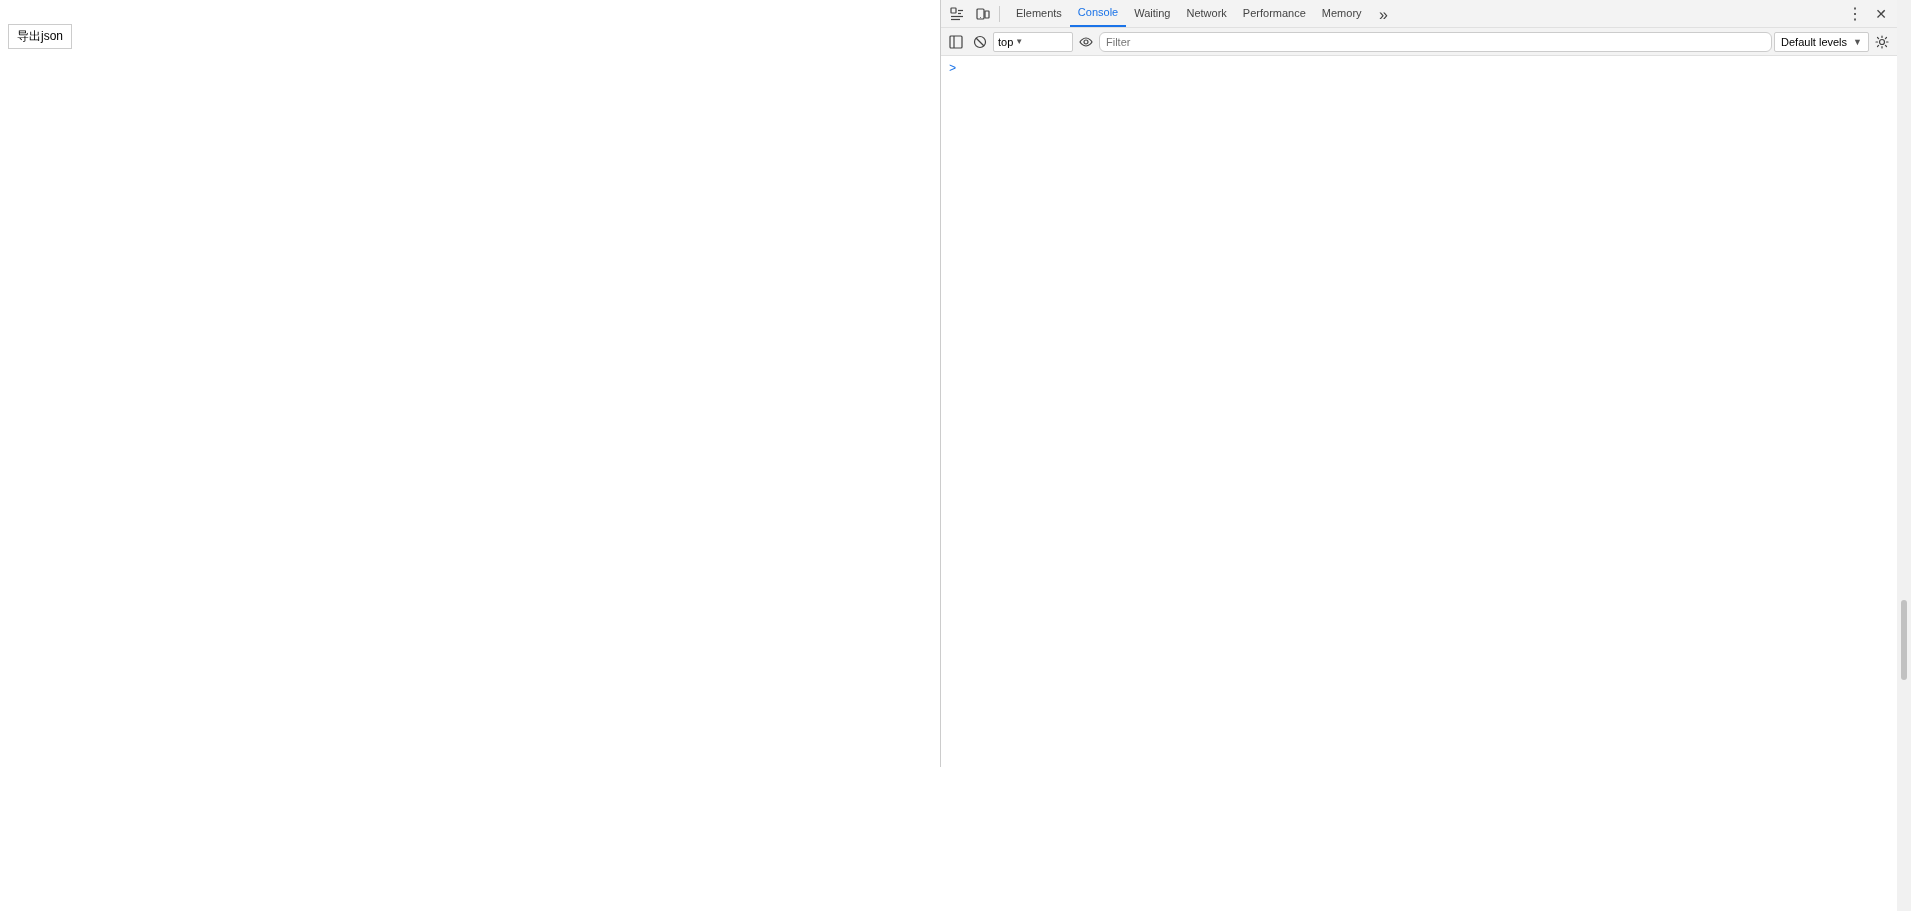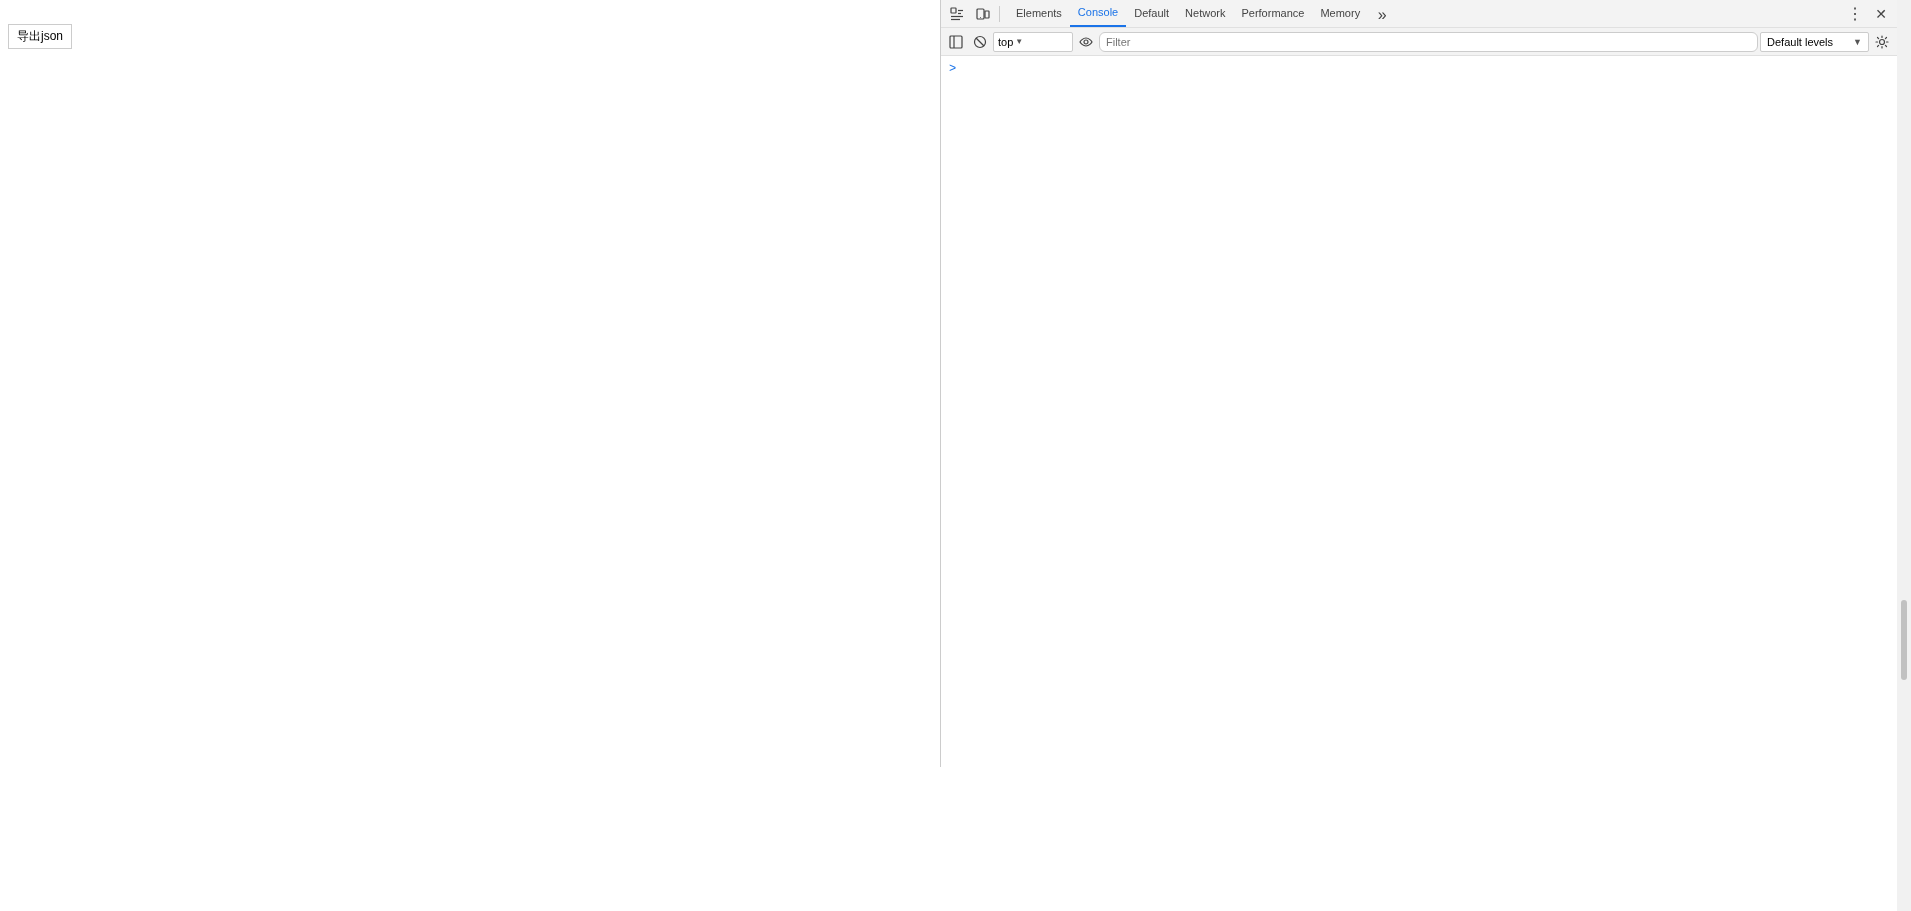--- a/index.html
+++ b/index.html
@@ -217,21 +217,21 @@
     .log-levels-btn {
       display: flex;
       align-items: center;
       height: 20px;
       padding: 0 6px;
       border: 1px solid #ccc;
       border-radius: 2px;
       background: #fff;
       cursor: pointer;
       font-size: 11px;
-      gap: 20px;
+      gap: 6px;
       white-space: nowrap;
     }
 
     .log-levels-arrow {
       font-size: 9px;
       color: #555;
     }
 
     .console-settings-btn {
       width: 22px;
@@ -334,21 +334,21 @@
         <rect x="9" y="4" width="4" height="7" rx="0.5" stroke="#444" stroke-width="1.2" fill="none"></rect>
         <circle cx="4.5" cy="10.5" r="0.5" fill="#444"></circle>
       </svg>
     </button>
 
     <div class="toolbar-separator"></div>
 
     <div class="devtools-tabs">
       <button class="devtools-tab">Elements</button>
       <button class="devtools-tab active">Console</button>
-      <button class="devtools-tab">Default</button>
+      <button class="devtools-tab">Waiting</button>
       <button class="devtools-tab">Network</button>
       <button class="devtools-tab">Performance</button>
       <button class="devtools-tab">Memory</button>
       <div class="more-tabs-btn" title="More tabs">»</div>
     </div>
 
     <div class="toolbar-right">
       <div class="vertical-dots">⋮</div>
       <div class="close-btn">✕</div>
     </div>

